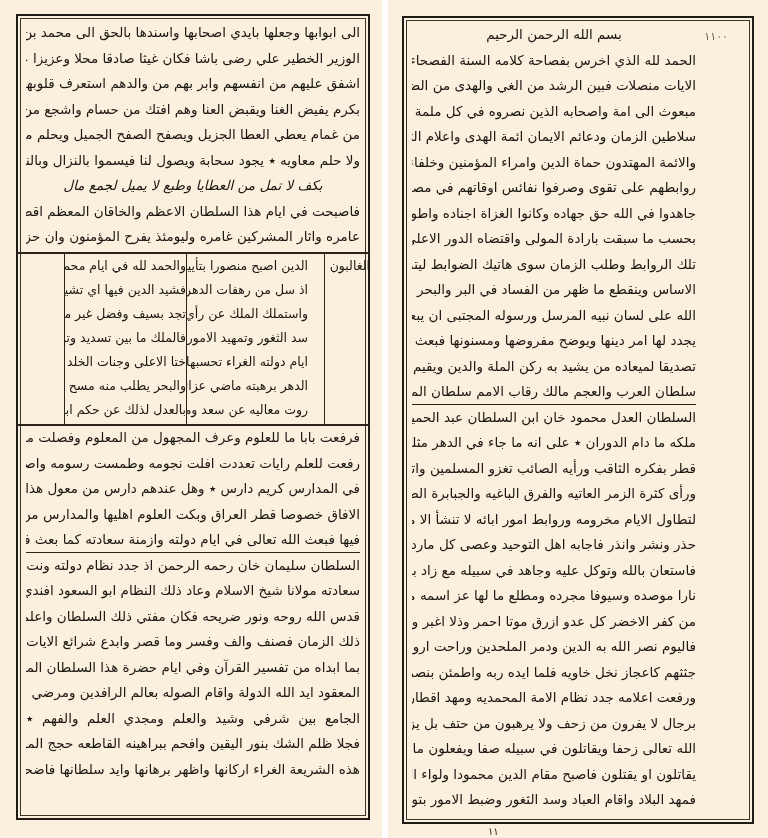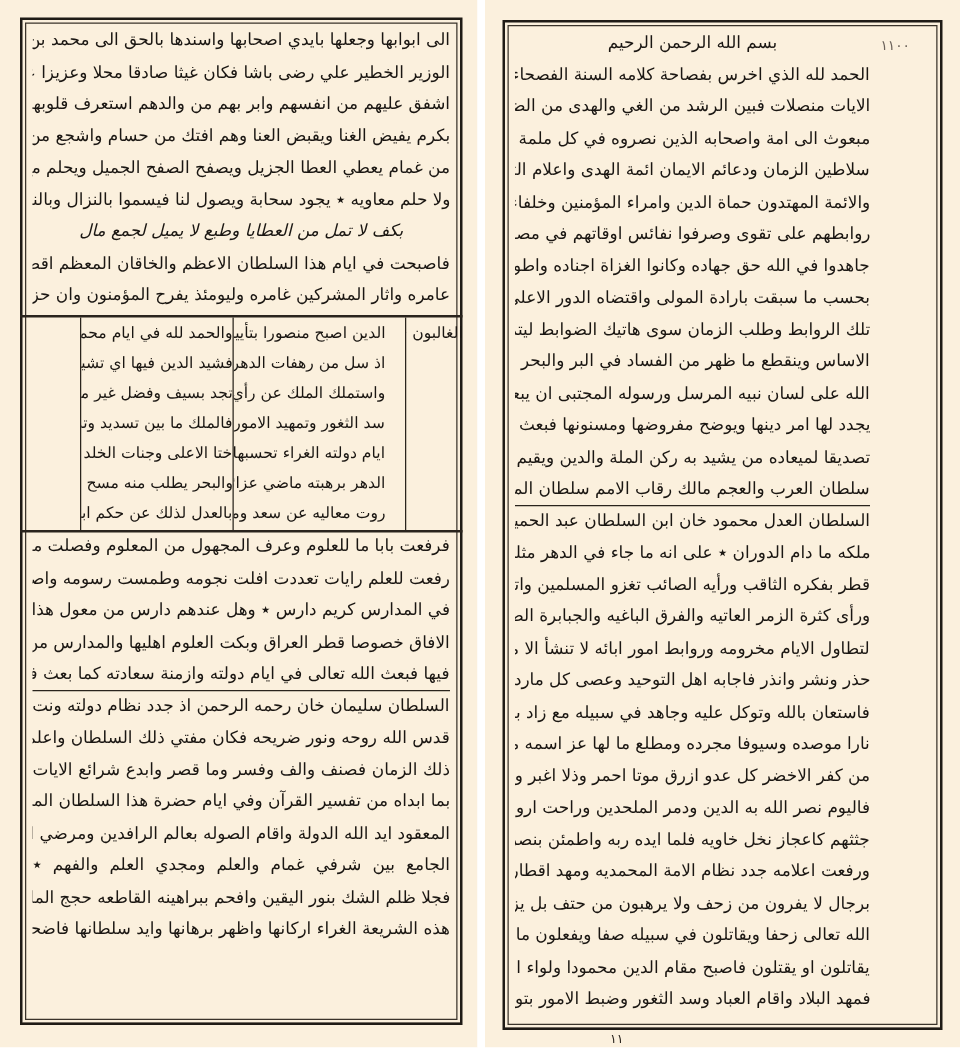--- a/index.html
+++ b/index.html
@@ -139,25 +139,26 @@
 
   <div class="hr hr2"></div>
 
   <div class="text-block bottom-text">
     <span class="line">فرفعت بابا ما للعلوم وعرف المجهول من المعلوم وفصلت من الكتب ابات و</span>
     <span class="line">رفعت للعلم رايات تعددت افلت نجومه وطمست رسومه واصبح العلم</span>
     <span class="line">في المدارس كريم دارس ٭ وهل عندهم دارس من معول هذا في جميع</span>
     <span class="line">الافاق خصوصا قطر العراق وبكت العلوم اهليها والمدارس من كان</span>
     <span class="line underline">فيها فبعث الله تعالى في ايام دولته وازمنة سعادته كما بعث في ايام جده</span>
     <span class="line">السلطان سليمان خان رحمه الرحمن اذ جدد نظام دولته ونت احوال</span>
+    <span class="line">سعادته مولانا شيخ الاسلام وعاد ذلك النظام ابو السعود افندي</span>
     <span class="line">قدس الله روحه ونور ضريحه فكان مفتي ذلك السلطان واعلم علمائه</span>
     <span class="line">ذلك الزمان فصنف والف وفسر وما قصر وابدع شرائع الايات</span>
     <span class="line">بما ابداه من تفسير القرآن وفي ايام حضرة هذا السلطان المحمود ذي اللواء</span>
     <span class="line">المعقود ايد الله الدولة واقام الصوله بعالم الرافدين ومرضي الطائفتين</span>
-    <span class="line">الجامع بين شرفي غمام والعلم ومجدي العلم والفهم ٭</span>
+    <span class="line">الجامع بين شرفي وشيد والعلم ومجدي العلم والفهم ٭</span>
     <span class="line">فجلا ظلم الشك بنور اليقين وافحم ببراهينه القاطعه حجج الملحدين وشيد من</span>
     <span class="line">هذه الشريعة الغراء اركانها واظهر برهانها وايد سلطانها فاضحت</span>
   </div>
 </div>
 
 <div class="gutter"></div>
 
 <div class="sheet right">
   <div class="frame"></div>
   <div class="folio-mark">١١٠٠</div>

